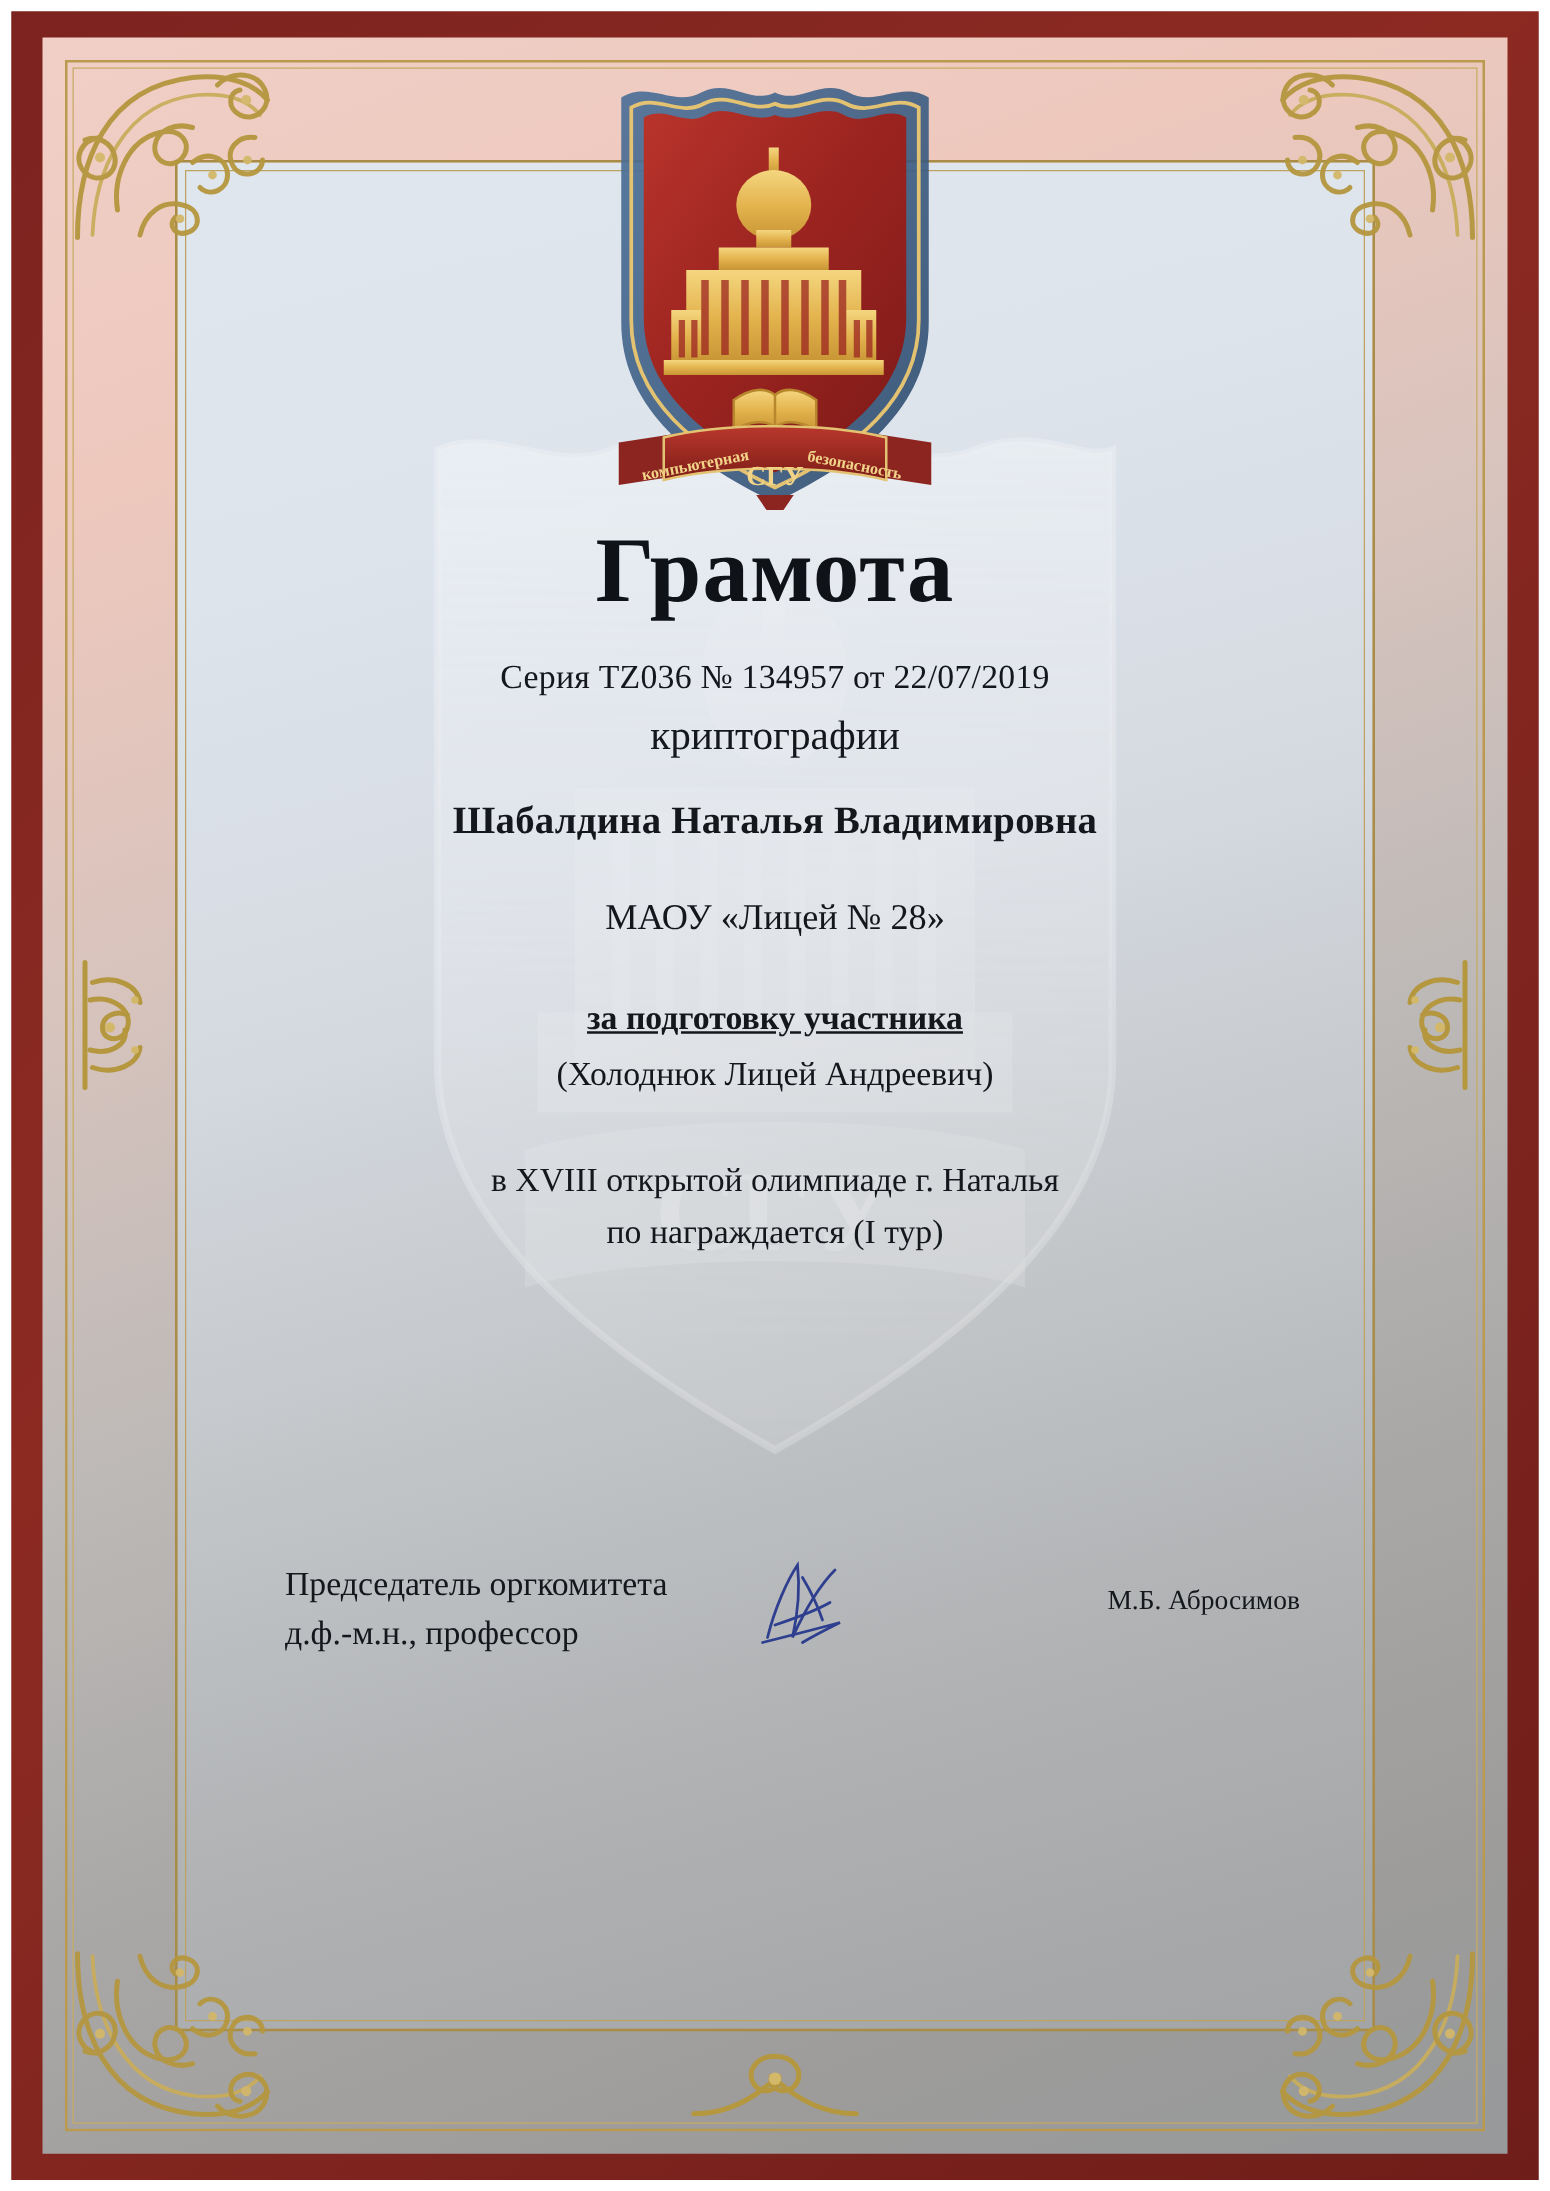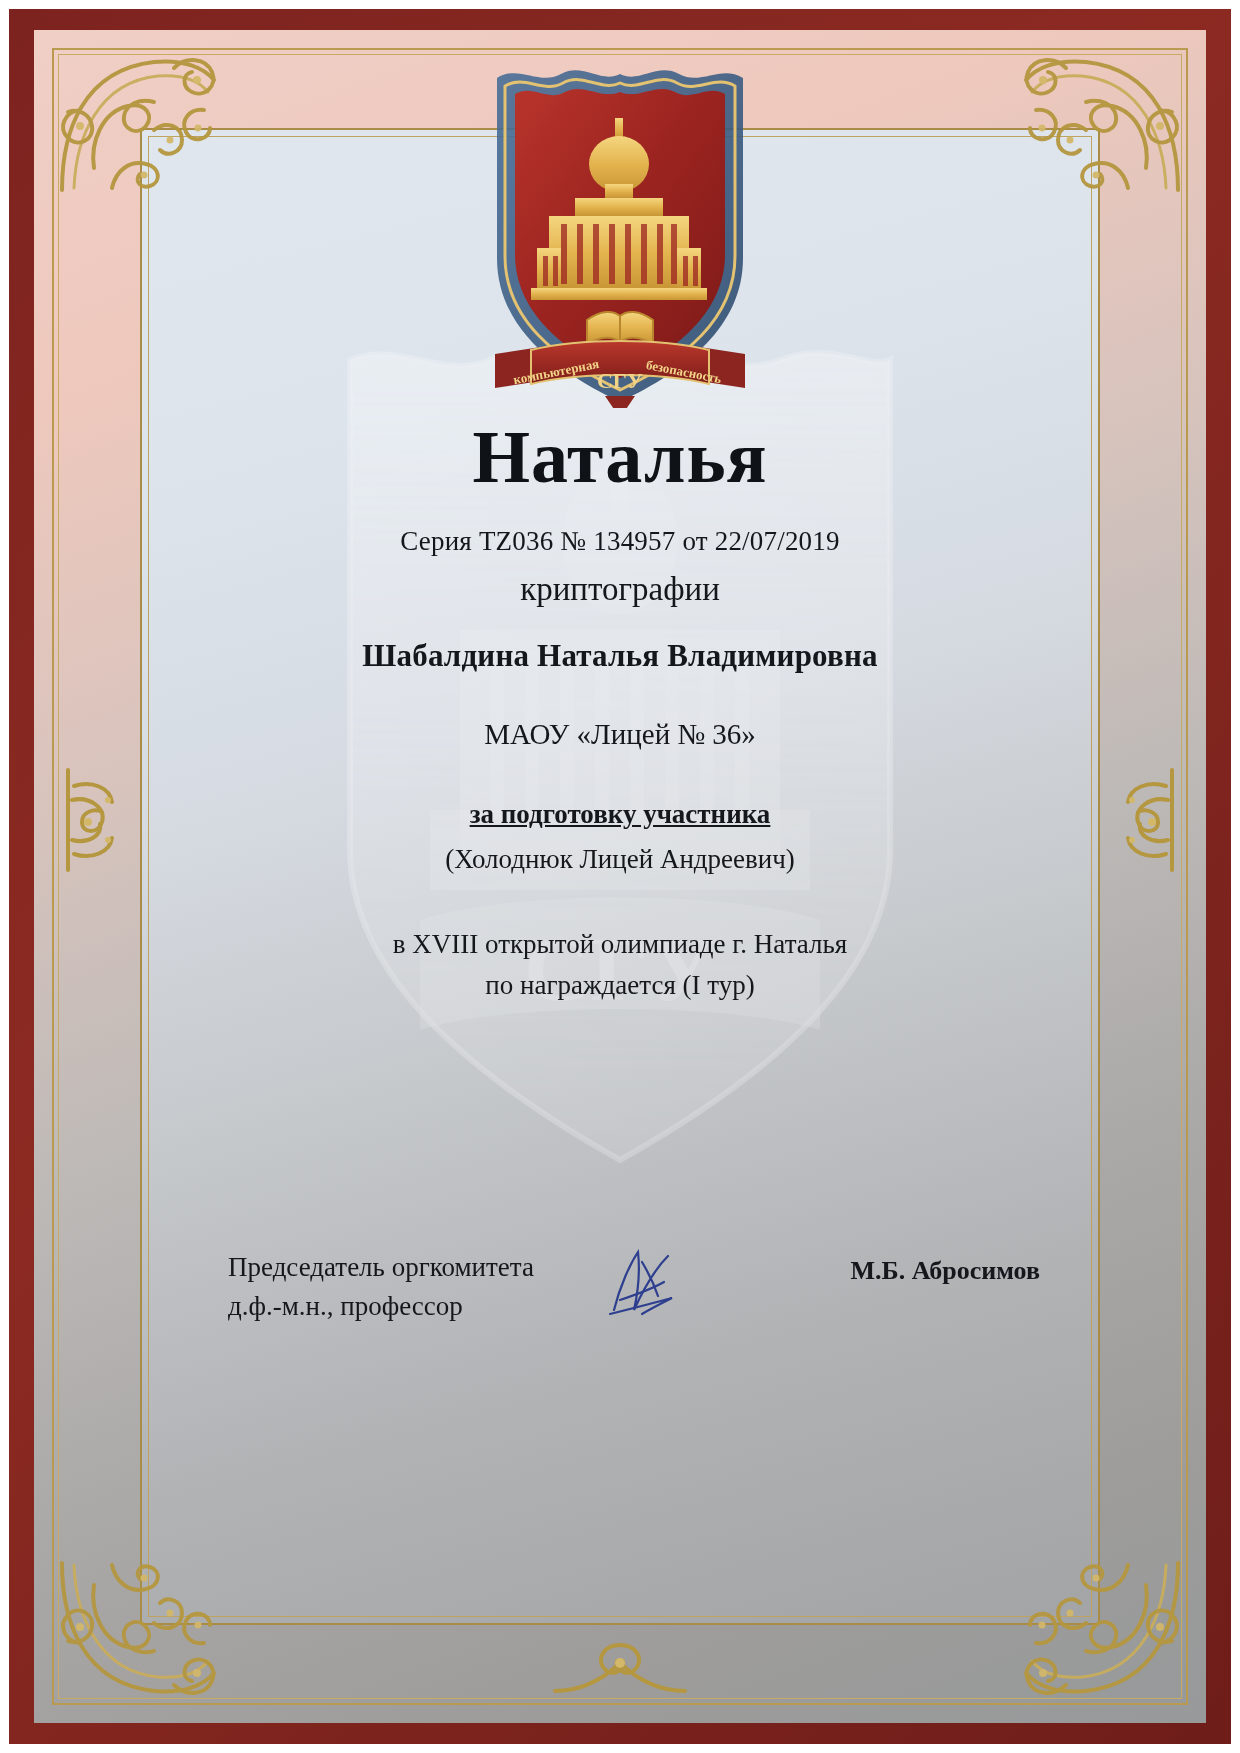--- a/index.html
+++ b/index.html
@@ -213,23 +213,22 @@
   .sig-img {
     position: absolute;
     left: 398px;
     top: -4px;
     width: 90px;
     height: 78px;
   }
   .sig-name {
     position: absolute;
     right: 0;
-    top: 8px;
-    font-size: 26px;
-    font-weight: bold;
+    top: 19px;
+    font-size: 22px;
   }
 </style>
 </head>
 <body>
 
 <div class="certificate">
 
   <div class="border-dark"></div>
   <div class="border-band"></div>
   <div class="gold-line-outer"></div>
@@ -474,25 +473,25 @@
         <path d="M56 292 C105 280 185 280 234 292 L234 326 C185 314 105 314 56 326 Z" fill="url(#ribbonG)" stroke="#e3c272" stroke-width="2"></path>
         <text x="82" y="318" text-anchor="middle" font-family="'Liberation Serif', serif" font-size="13" font-weight="bold" fill="#f2d489" transform="rotate(-11 82 318)">компьютерная</text>
         <text x="208" y="318" text-anchor="middle" font-family="'Liberation Serif', serif" font-size="13" font-weight="bold" fill="#f2d489" transform="rotate(11 208 318)">безопасность</text>
         <text x="145" y="330" text-anchor="middle" font-family="'Liberation Serif', serif" font-size="22" font-weight="bold" fill="#f2d489">СГУ</text>
         <path d="M130 338 L160 338 L145 360 Z" fill="#8c2520"></path>
       </g>
     </svg>
   </div>
 
   <div class="content">
-    <h1 class="title">Наталья</h1>
+    <h1 class="title">Грамота</h1>
     <p class="serial">Серия TZ036 № 134957 от 22/07/2019</p>
     <p class="awarded">криптографии</p>
     <p class="recipient">Шабалдина Наталья Владимировна</p>
-    <p class="organization">МАОУ «Лицей № 36»</p>
+    <p class="organization">МАОУ «Лицей № 28»</p>
     <p class="reason">за подготовку участника</p>
     <p class="participant">(Холоднюк Лицей Андреевич)</p>
     <p class="event-line1">в XVIII открытой олимпиаде г. Наталья</p>
     <p class="event-line2">по награждается (I тур)</p>
   </div>
 
   <div class="signature-block">
     <div class="sig-left">
       <div>Председатель оргкомитета</div>
       <div>д.ф.-м.н., профессор</div>

